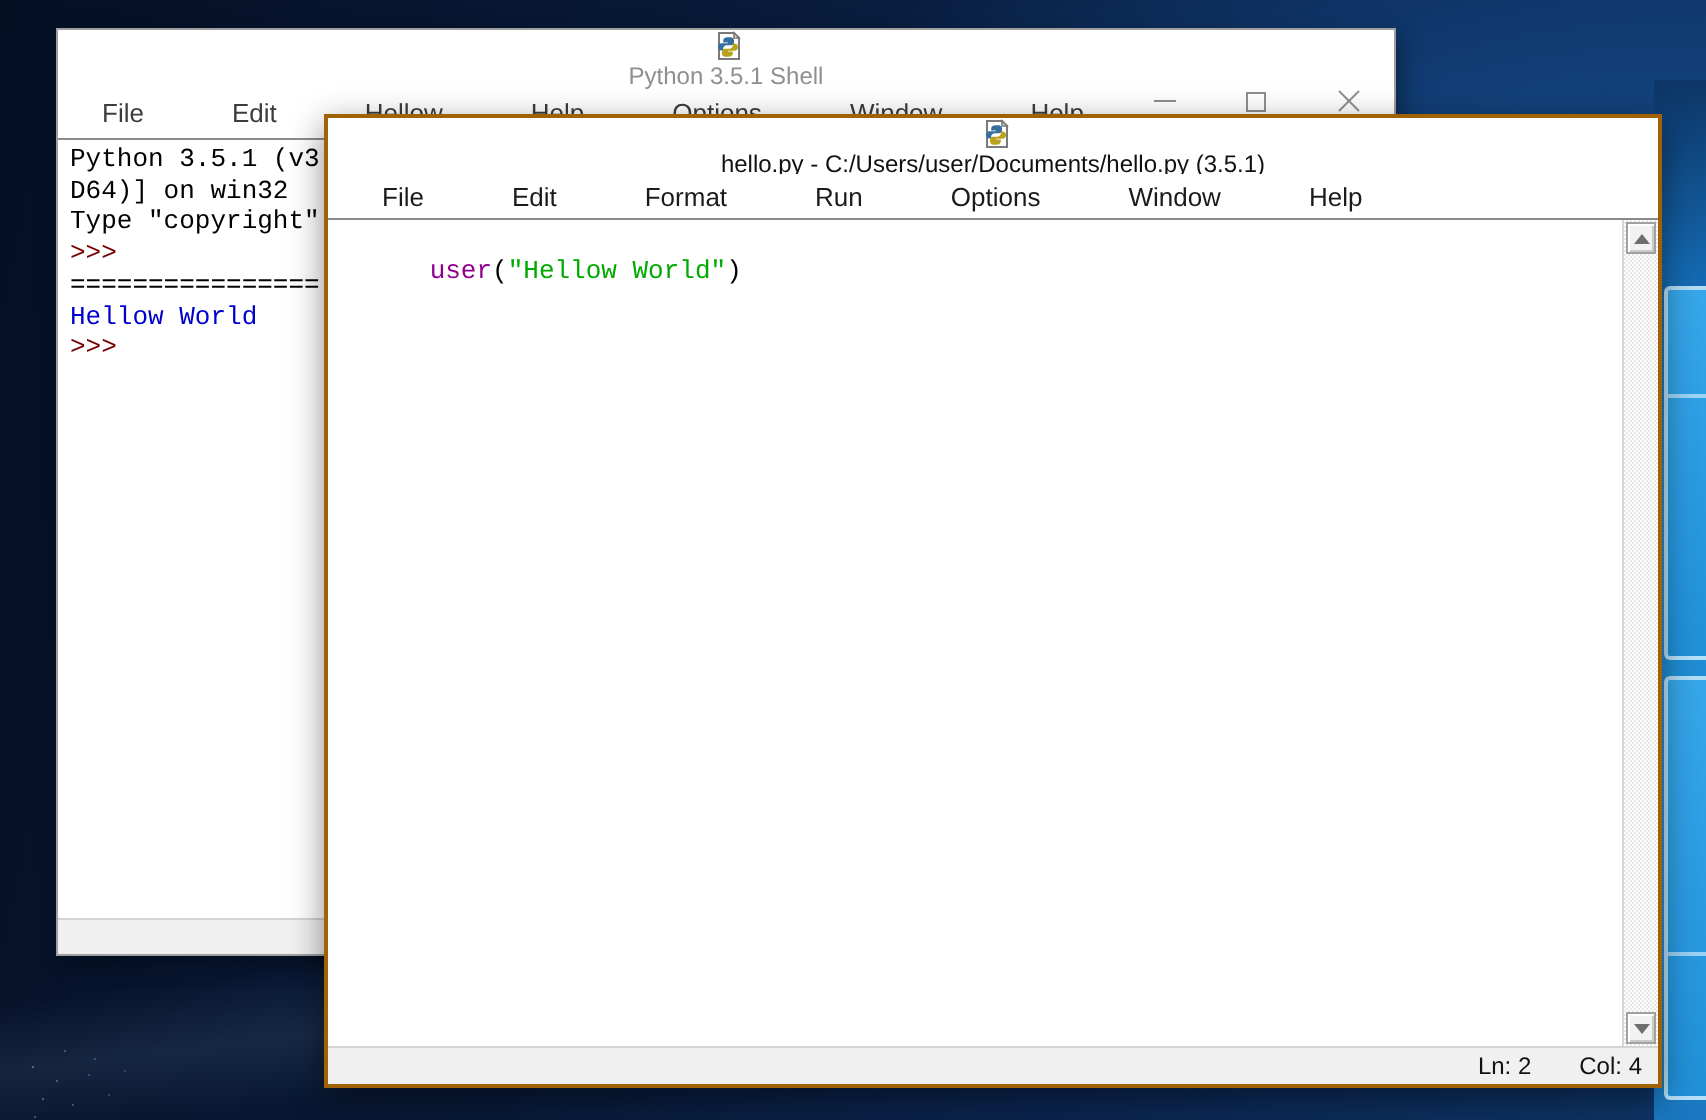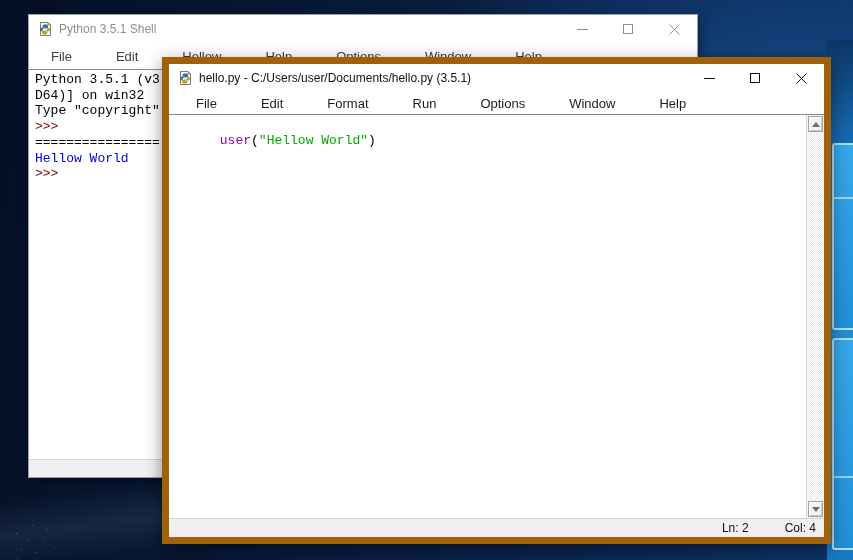--- a/index.html
+++ b/index.html
@@ -44,21 +44,21 @@
     border-radius: 3px 0 0 3px;
   }
   .wp-pane .divider { position: absolute; left: 0; right: 0; border-bottom: 2px solid rgba(215,241,255,0.65); }
   .pane-1 { top: 143px; height: 187px; }
   .pane-1 .divider { top: 52px; }
   .pane-2 { top: 338px; height: 212px; }
   .pane-2 .divider { top: 136px; }
 
   
   .window { position: absolute; background: #fff; }
-  .titlebar { height: 28px; display: flex; align-items: center; background: #fff; }
+  .titlebar { height: 28px; display: flex; align-items: center; background: #fff; flex-direction: column; }
   .app-icon { width: 16px; height: 16px; margin: 0 6px 0 8px; flex: 0 0 auto; }
   .title-text { font-size: 12px; white-space: nowrap; }
   .controls { margin-left: auto; display: flex; height: 100%; }
   .ctrl { width: 46px; height: 100%; display: flex; align-items: center; justify-content: center; }
   .glyph-min { display: block; width: 11px; height: 0; border-top: 1px solid currentColor; }
   .glyph-max { display: block; width: 10px; height: 10px; border: 1px solid currentColor; }
   .menubar { display: flex; align-items: center; background: #fff; font-size: 13px; color: #1b1b1b; white-space: nowrap; }
   .menubar span { padding: 2px 22px; }
   .mono { font-family: "Liberation Mono", "DejaVu Sans Mono", monospace; font-size: 13px; line-height: 15.7px; }
 
@@ -80,21 +80,21 @@
   .ln-prompt { color: #770000; }
   .ln-stdout { color: #0000cd; }
   .shell-status {
     position: absolute; left: 0; right: 0; bottom: 0; height: 18px;
     background: #f0f0f0; border-top: 1px solid #d4d4d4;
   }
 
   
   .editor-win {
     left: 162px; top: 57px; width: 669px; height: 487px;
-    border: 7px solid #a16207; z-index: 2;
+    border: 2px solid #a16207; z-index: 2;
     box-shadow: 0 5px 16px rgba(0,0,0,0.45);
     display: flex; flex-direction: column;
   }
   .editor-win .title-text, .editor-win .ctrl { color: #111; }
   .editor-win .menubar { height: 22px; padding-left: 5px; }
   .editor-body { position: relative; flex: 1; background: #fff; border-top: 1px solid #8a8a8a; overflow: hidden; }
   .code-area { position: absolute; left: 0; top: 0; right: 18px; bottom: 0; padding: 2px 0 0 4px; white-space: pre; }
   .kw { color: #900090; }
   .str { color: #00aa00; }
   .plain { color: #000; }
@@ -115,21 +115,21 @@
     box-shadow: inset 1px 1px 0 #ffffff, inset -1px -1px 0 #c9c9c9;
   }
   .sb-btn.up { top: 1px; }
   .sb-btn.down { bottom: 1px; }
   .tri-up { width: 0; height: 0; border-left: 4px solid transparent; border-right: 4px solid transparent; border-bottom: 5px solid #6e6e6e; }
   .tri-down { width: 0; height: 0; border-left: 4px solid transparent; border-right: 4px solid transparent; border-top: 5px solid #6e6e6e; }
 
   .editor-status {
     height: 19px; background: #f0f0f0; border-top: 1px solid #d4d4d4;
     display: flex; align-items: center; justify-content: flex-end;
-    gap: 36px; padding-right: 8px; font-size: 12px; color: #111;
+    gap: 24px; padding-right: 8px; font-size: 12px; color: #111;
   }
 </style>
 </head>
 <body>
 
 <div class="desktop">
   <div class="light-band"></div>
   <div class="speckles"></div>
   <div class="wp-glow"></div>
   <div class="wp-pane pane-1">

